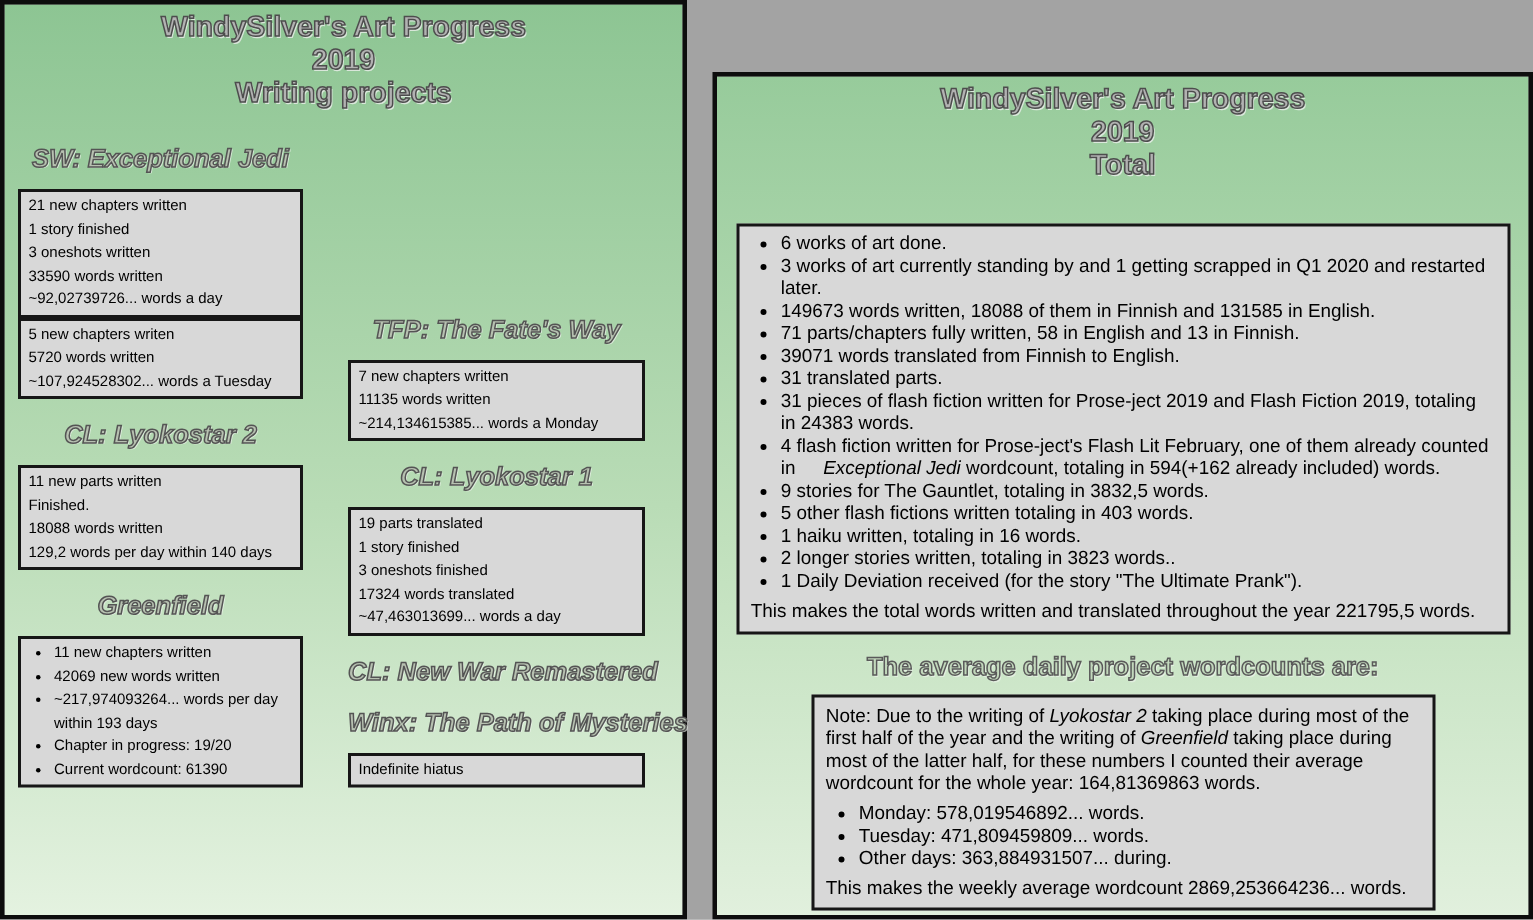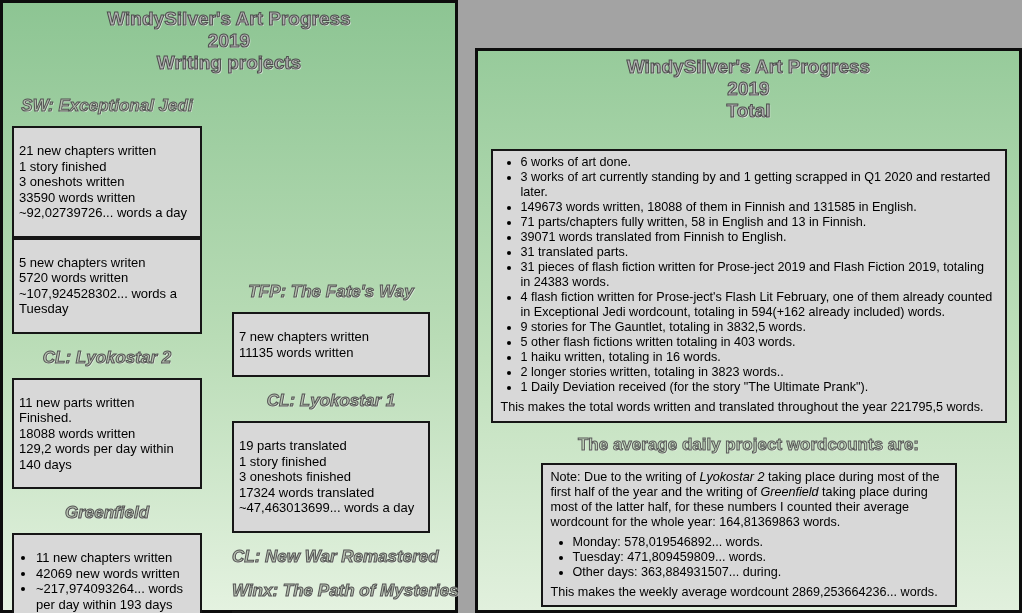--- a/index.html
+++ b/index.html
@@ -29,21 +29,21 @@
   .col-1 { width:198px; flex:none; }
   .proj-heading {
     margin:14px 0 10px; text-align:center; white-space:nowrap;
     font-size:17px; line-height:20px; font-weight:bold; font-style:italic;
     color:#b7c1b1; -webkit-text-stroke:1px #545454;
     text-shadow:1px 1px 0 rgba(240,245,238,0.7);
   }
   .proj-box {
     box-sizing:border-box; width:100%;
     background:#d8d8d8; border:2px solid #161616;
-    padding:15px 5px; font-size:13px; line-height:15.5px;
+    padding:2px 5px; font-size:10px; line-height:15.5px;
   }
   ul.plain { list-style:none; margin:0; padding:0; }
   ul.bullets { margin:0; padding-left:17px; }
   .totals-box {
     box-sizing:border-box; width:516px; margin:27px auto 0;
     background:#d8d8d8; border:2px solid #161616;
     padding:4px 8px 6px; font-size:12.6px; line-height:15px;
   }
   .totals-box ul.bullets { padding-left:20px; }
   .box-summary { margin-top:5px; }
@@ -114,20 +114,21 @@
             </ul>
         </div>
       </div>
 
       <div class="col-1">
         <h3 class="proj-heading">TFP: The Fate's Way</h3>
         <div class="proj-box">
           <ul class="plain">
               <li>7 new chapters written</li>
               <li>11135 words written</li>
+              <li>~214,134615385... words a Monday</li>
             </ul>
         </div>
 
         <h3 class="proj-heading">CL: Lyokostar 1</h3>
         <div class="proj-box">
           <ul class="plain">
               <li>19 parts translated</li>
               <li>1 story finished</li>
               <li>3 oneshots finished</li>
               <li>17324 words translated</li>
@@ -156,21 +157,21 @@
 
     <div class="totals-box">
       <ul class="bullets">
           <li>6 works of art done.</li>
           <li>3 works of art currently standing by and 1 getting scrapped in Q1 2020 and restarted later.</li>
           <li>149673 words written, 18088 of them in Finnish and 131585 in English.</li>
           <li>71 parts/chapters fully written, 58 in English and 13 in Finnish.</li>
           <li>39071 words translated from Finnish to English.</li>
           <li>31 translated parts.</li>
           <li>31 pieces of flash fiction written for Prose-ject 2019 and Flash Fiction 2019, totaling in 24383 words.</li>
-          <li><span>4 flash fiction written for Prose-ject's Flash Lit February, one of them already counted in </span><span style="">Exceptional Jedi</span><span> wordcount, totaling in 594(+162 already included) words.</span></li>
+          <li><span>4 flash fiction written for Prose-ject's Flash Lit February, one of them already counted in </span><span style="font-style: italic; margin-left: 15px;">Exceptional Jedi</span><span> wordcount, totaling in 594(+162 already included) words.</span></li>
           <li>9 stories for The Gauntlet, totaling in 3832,5 words.</li>
           <li>5 other flash fictions written totaling in 403 words.</li>
           <li>1 haiku written, totaling in 16 words.</li>
           <li>2 longer stories written, totaling in 3823 words..</li>
           <li>1 Daily Deviation received (for the story "The Ultimate Prank").</li>
         </ul>
       <div class="box-summary">This makes the total words written and translated throughout the year 221795,5 words.</div>
     </div>
 
     <h3 class="avg-heading">The average daily project wordcounts are:</h3>

